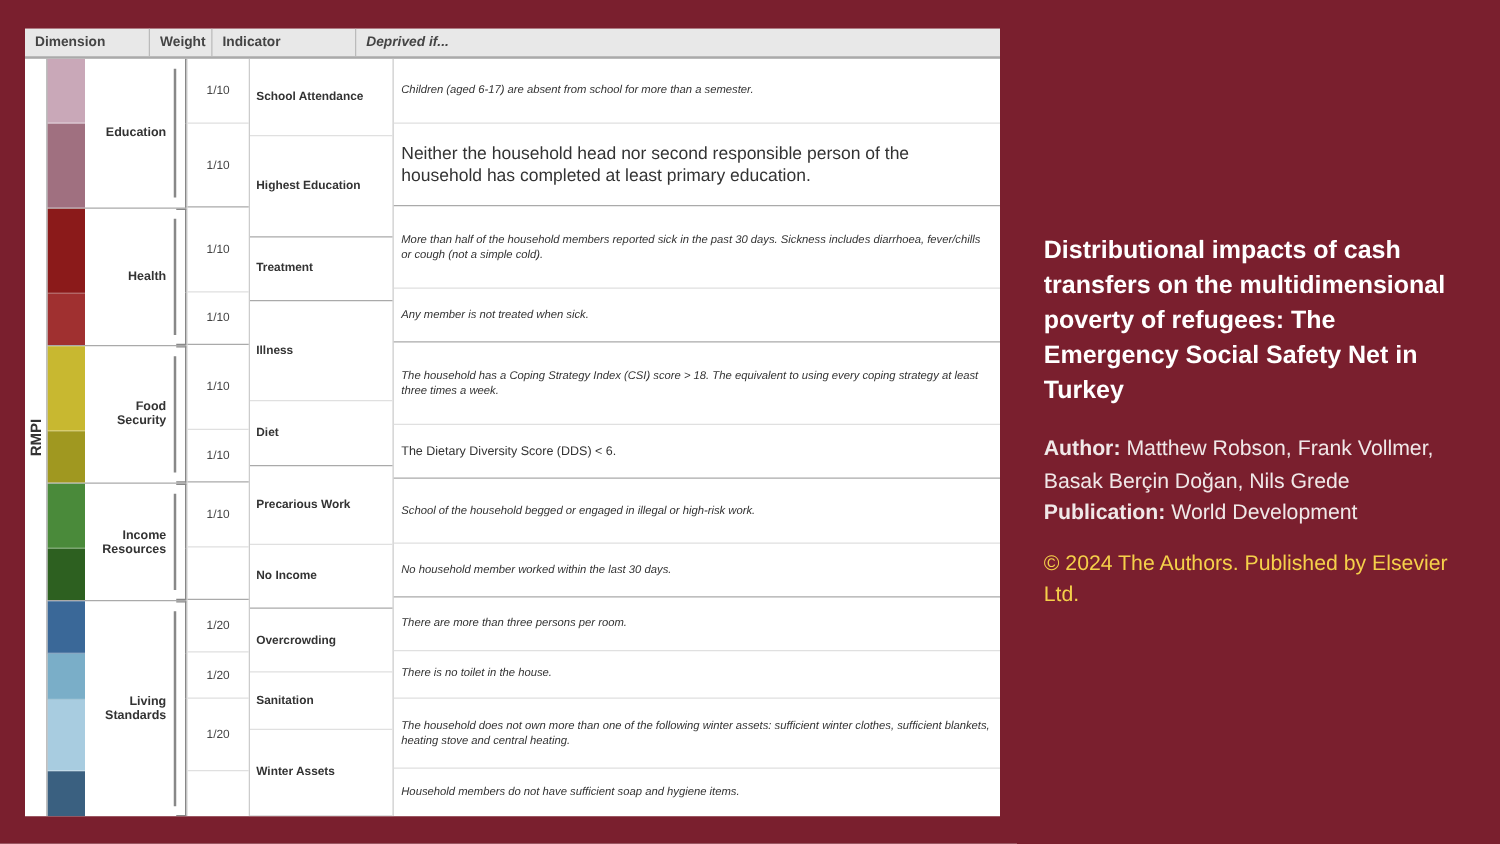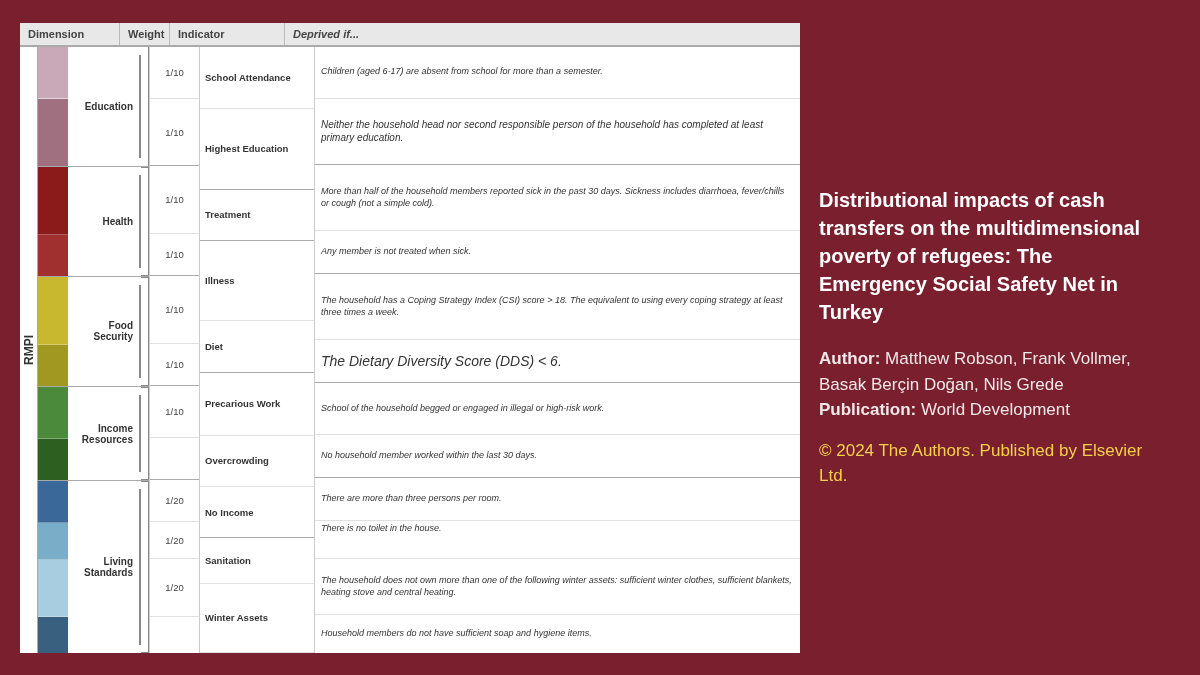--- a/index.html
+++ b/index.html
@@ -10,21 +10,21 @@
       display: flex;
       align-items: center;
       justify-content: center;
       font-family: Arial, sans-serif;
       overflow: hidden;
     }
     .container {
       display: flex;
       width: 1160px;
       height: 640px;
-      gap: 4px;
+      gap: 20px;
       align-items: center;
     }
 
     
     .info-panel {
       flex: 1;
       display: flex;
       flex-direction: column;
       padding: 10px 15px;
       color: #f5f0f0;
@@ -229,63 +229,63 @@
         </div>
         <div style="flex:1.3; display:flex; align-items:center; padding:2px 5px; border-bottom:1px solid #e0e0e0;">
           <span style="font-size:9.5px; font-weight:bold; color:#333;">Illness</span>
         </div>
         <div style="flex:0.8; display:flex; align-items:center; padding:2px 5px; border-bottom:1px solid #aaa;">
           <span style="font-size:9.5px; font-weight:bold; color:#333;">Diet</span>
         </div>
         <div style="flex:1; display:flex; align-items:center; padding:2px 5px; border-bottom:1px solid #e0e0e0;">
           <span style="font-size:9.5px; font-weight:bold; color:#333; line-height:1.2;">Precarious Work</span>
         </div>
+        <div style="flex:0.8; display:flex; align-items:center; padding:2px 5px; border-bottom:1px solid #aaa;">
+          <span style="font-size:9.5px; font-weight:bold; color:#333;">No Income</span>
+        </div>
         <div style="flex:0.8; display:flex; align-items:center; padding:2px 5px; border-bottom:1px solid #e0e0e0;">
           <span style="font-size:9.5px; font-weight:bold; color:#333;">Overcrowding</span>
-        </div>
-        <div style="flex:0.8; display:flex; align-items:center; padding:2px 5px; border-bottom:1px solid #aaa;">
-          <span style="font-size:9.5px; font-weight:bold; color:#333;">No Income</span>
         </div>
         <div style="flex:0.7; display:flex; align-items:center; padding:2px 5px; border-bottom:1px solid #e0e0e0;">
           <span style="font-size:9.5px; font-weight:bold; color:#333;">Sanitation</span>
         </div>
         <div style="flex:1.1; display:flex; align-items:center; padding:2px 5px; border-bottom:1px solid #e0e0e0;">
           <span style="font-size:9.5px; font-weight:bold; color:#333;">Winter Assets</span>
         </div>
       </div>
 
       <div style="flex:1; display:flex; flex-direction:column;">
         <div style="flex:1; display:flex; align-items:center; padding:2px 6px; border-bottom:1px solid #e0e0e0;">
           <span style="font-size:9px; color:#333; line-height:1.3; font-style:italic;">Children (aged 6-17) are absent from school for more than a semester.</span>
         </div>
         <div style="flex:1.3; display:flex; align-items:center; padding:2px 6px; border-bottom:1px solid #aaa;">
-          <span style="font-size:10px; color:#333; line-height:1.3; font-style:italic;">Neither the household head nor second responsible person of the household has completed at least primary education.</span>
+          <span style="font-size:14px; color:#333; line-height:1.3; ">Neither the household head nor second responsible person of the household has completed at least primary education.</span>
         </div>
         <div style="flex:1.3; display:flex; align-items:center; padding:2px 6px; border-bottom:1px solid #e0e0e0;">
           <span style="font-size:9px; color:#333; line-height:1.3; font-style:italic;">More than half of the household members reported sick in the past 30 days. Sickness includes diarrhoea, fever/chills or cough (not a simple cold).</span>
         </div>
         <div style="flex:0.8; display:flex; align-items:center; padding:2px 6px; border-bottom:1px solid #aaa;">
           <span style="font-size:9px; color:#333; line-height:1.3; font-style:italic;">Any member is not treated when sick.</span>
         </div>
         <div style="flex:1.3; display:flex; align-items:center; padding:2px 6px; border-bottom:1px solid #e0e0e0;">
           <span style="font-size:9px; color:#333; line-height:1.3; font-style:italic;">The household has a Coping Strategy Index (CSI) score &gt; 18. The equivalent to using every coping strategy at least three times a week.</span>
         </div>
         <div style="flex:0.8; display:flex; align-items:center; padding:2px 6px; border-bottom:1px solid #aaa;">
-          <span style="font-size:14px; color:#333; line-height:1.3; font-style:italic;">The Dietary Diversity Score (DDS) &lt; 6.</span>
+          <span style="font-size:10px; color:#333; line-height:1.3; ">The Dietary Diversity Score (DDS) &lt; 6.</span>
         </div>
         <div style="flex:1; display:flex; align-items:center; padding:2px 6px; border-bottom:1px solid #e0e0e0;">
           <span style="font-size:9px; color:#333; line-height:1.3; font-style:italic;">School of the household begged or engaged in illegal or high-risk work.</span>
         </div>
         <div style="flex:0.8; display:flex; align-items:center; padding:2px 6px; border-bottom:1px solid #aaa;">
           <span style="font-size:9px; color:#333; line-height:1.3; font-style:italic;">No household member worked within the last 30 days.</span>
         </div>
         <div style="flex:0.8; display:flex; align-items:center; padding:2px 6px; border-bottom:1px solid #e0e0e0;">
           <span style="font-size:9px; color:#333; line-height:1.3; font-style:italic;">There are more than three persons per room.</span>
         </div>
-        <div style="flex:0.7; display:flex; padding:2px 6px; border-bottom:1px solid #e0e0e0;">
+        <div style="flex:0.7; display:flex; align-items:center; padding:2px 6px; border-bottom:1px solid #e0e0e0;">
           <span style="font-size:9px; color:#333; line-height:1.3; font-style:italic;">There is no toilet in the house.</span>
         </div>
         <div style="flex:1.1; display:flex; align-items:center; padding:2px 6px; border-bottom:1px solid #e0e0e0;">
           <span style="font-size:9px; color:#333; line-height:1.3; font-style:italic;">The household does not own more than one of the following winter assets: sufficient winter clothes, sufficient blankets, heating stove and central heating.</span>
         </div>
         <div style="flex:0.7; display:flex; align-items:center; padding:2px 6px;">
           <span style="font-size:9px; color:#333; line-height:1.3; font-style:italic;">Household members do not have sufficient soap and hygiene items.</span>
         </div>
       </div>
     </div>

